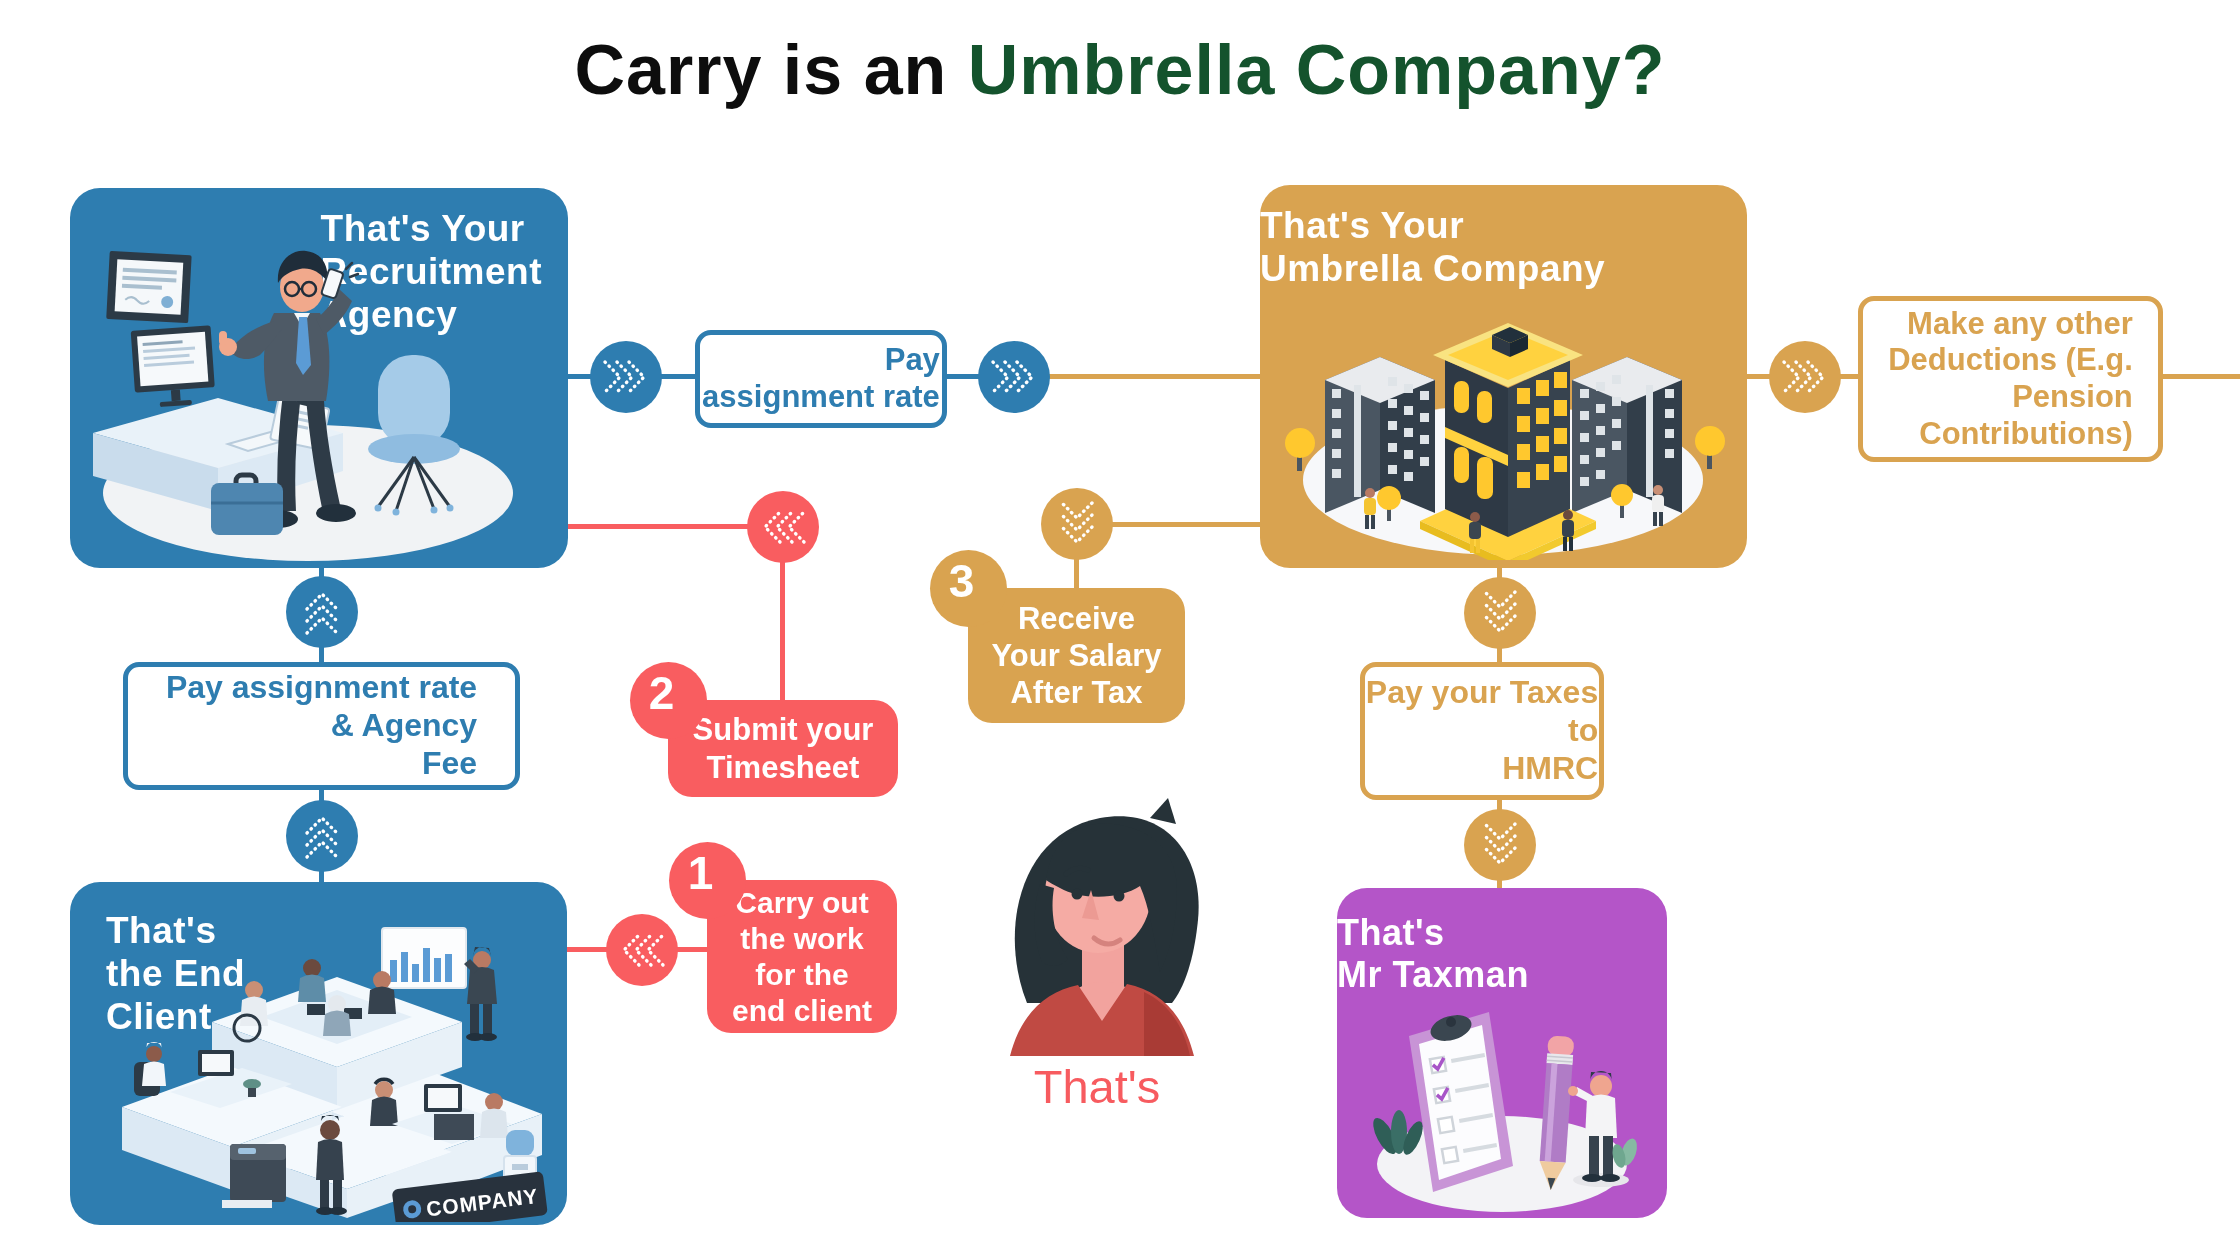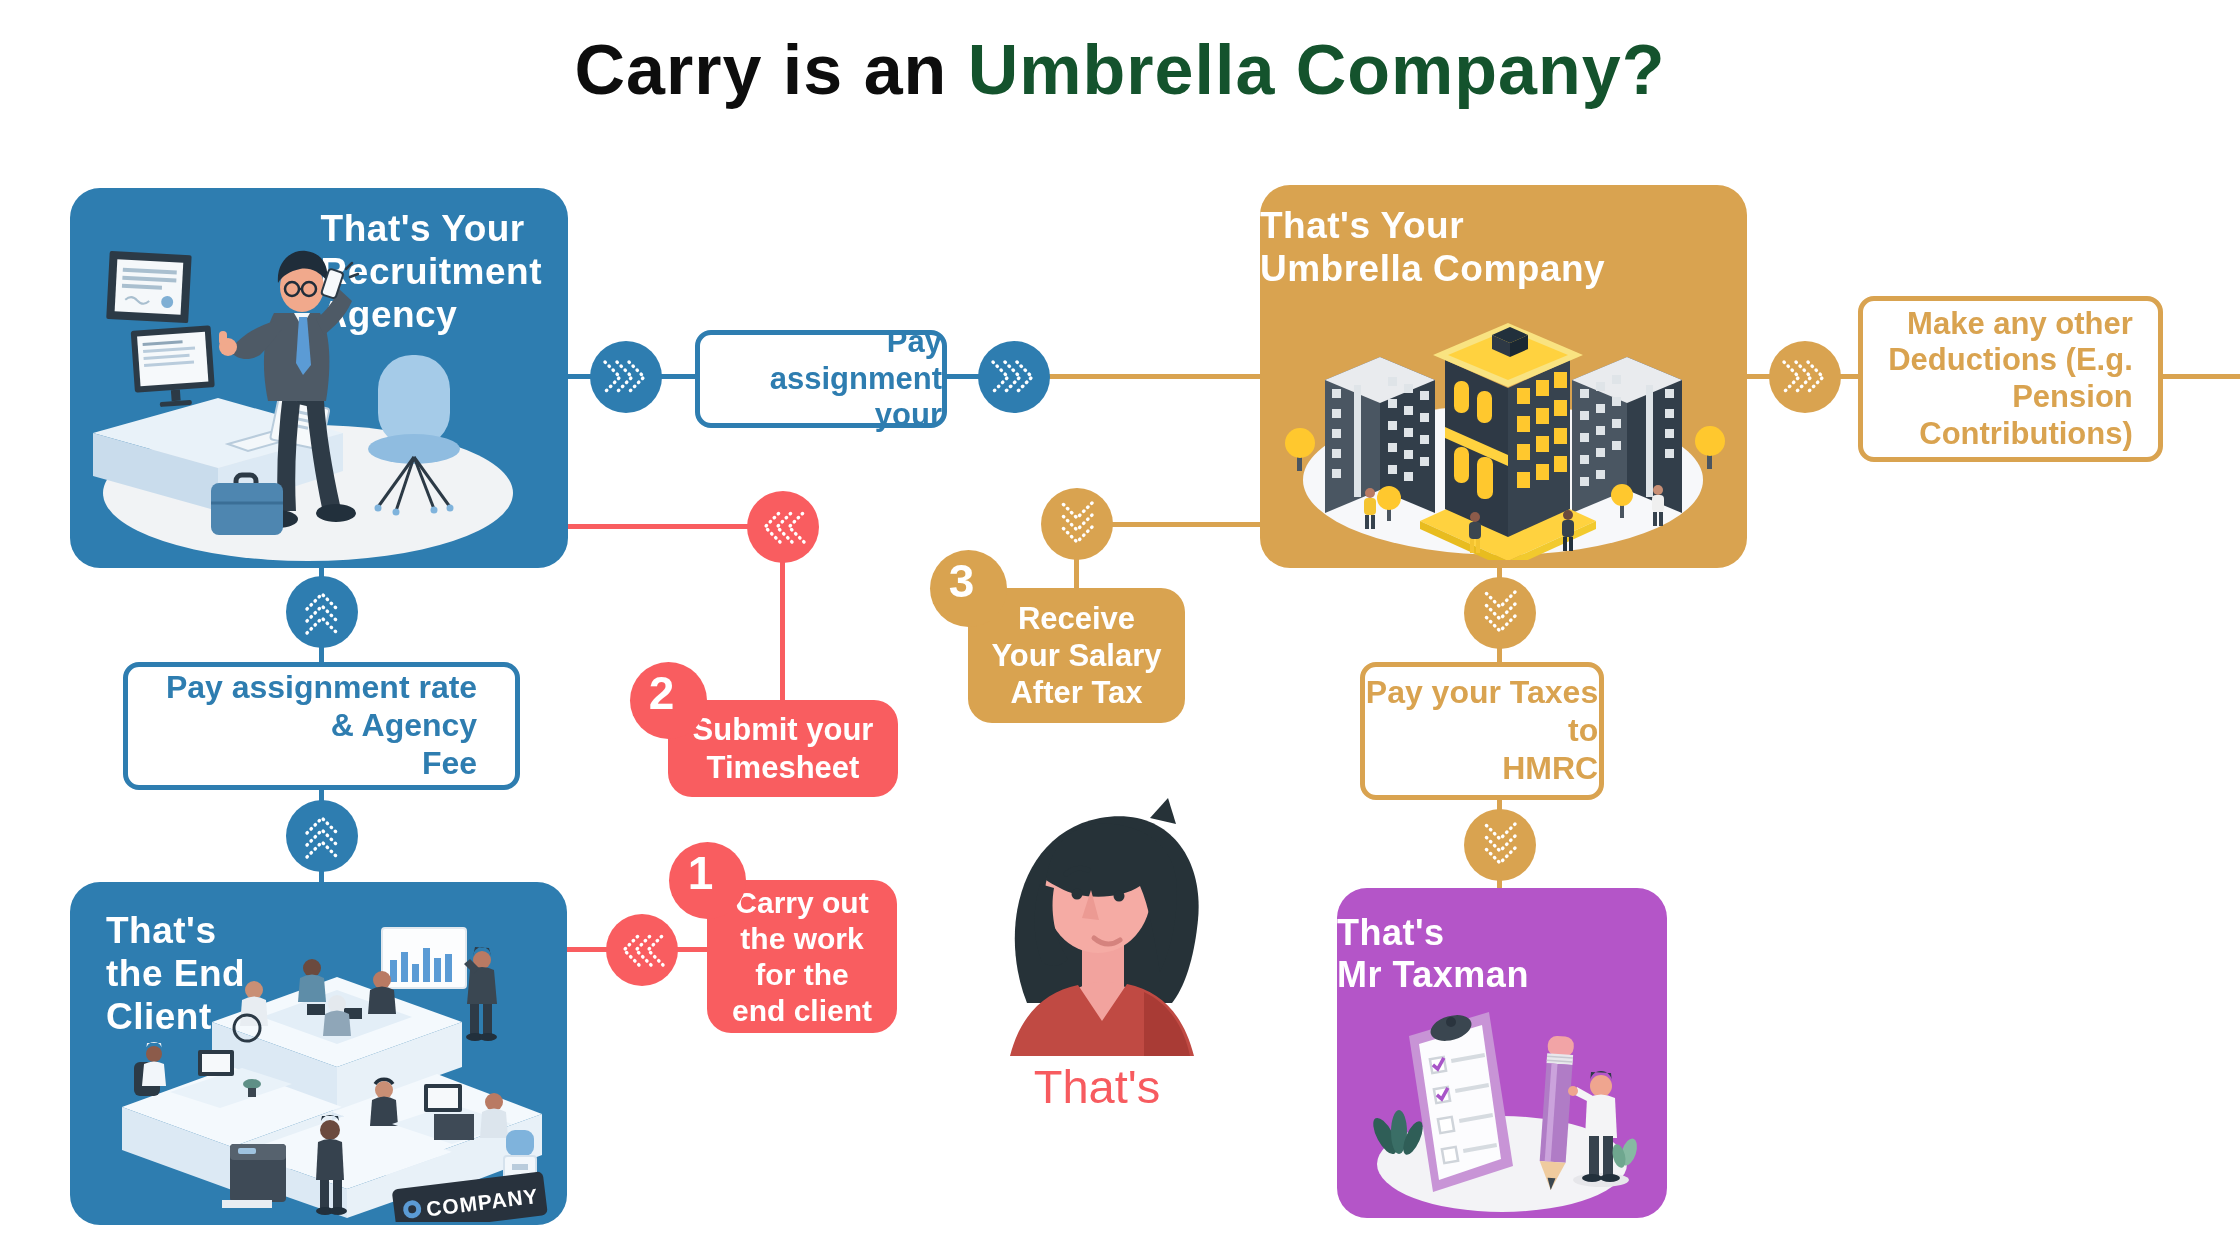--- a/index.html
+++ b/index.html
@@ -496,21 +496,21 @@
         <ellipse cx="263" cy="194" rx="10" ry="4" fill="#22303C"></ellipse>
       </g>
       <g>
         <ellipse cx="282" cy="168" rx="7" ry="14" fill="#86B9A2" transform="rotate(18 282 168)"></ellipse>
         <ellipse cx="272" cy="172" rx="6" ry="12" fill="#6FA78F" transform="rotate(-14 272 172)"></ellipse>
       </g>
     </svg>
   </div>
 
   <div class="outline blue" style="left:695px;top:330px;width:252px;height:98px">Pay
-assignment your</div>
+assignment rate</div>
   <div class="outline blue" style="left:123px;top:662px;width:397px;height:128px;font-size:32px">Pay assignment rate
 &amp; Agency
 Fee</div>
   <div class="outline gold" style="left:1858px;top:296px;width:305px;height:166px">Make any other
 Deductions (E.g.
 Pension
 Contributions)</div>
   <div class="outline gold" style="left:1360px;top:662px;width:244px;height:138px;font-size:32px">Pay your Taxes
 to
 HMRC</div>

